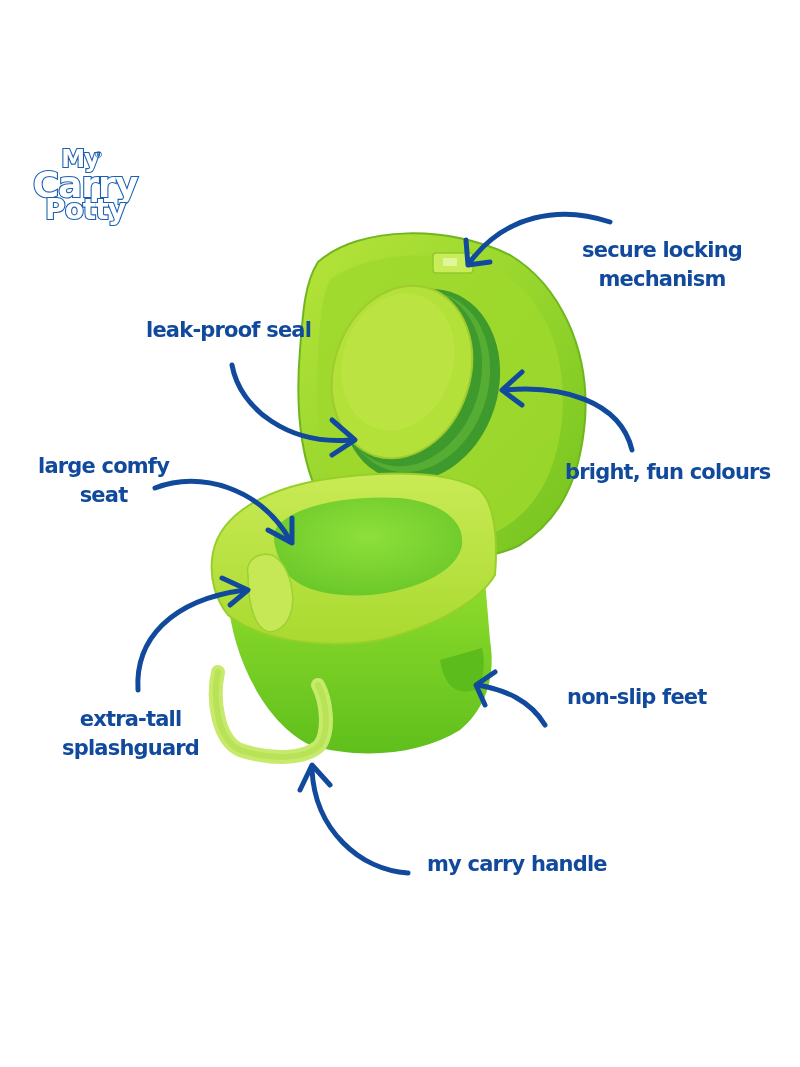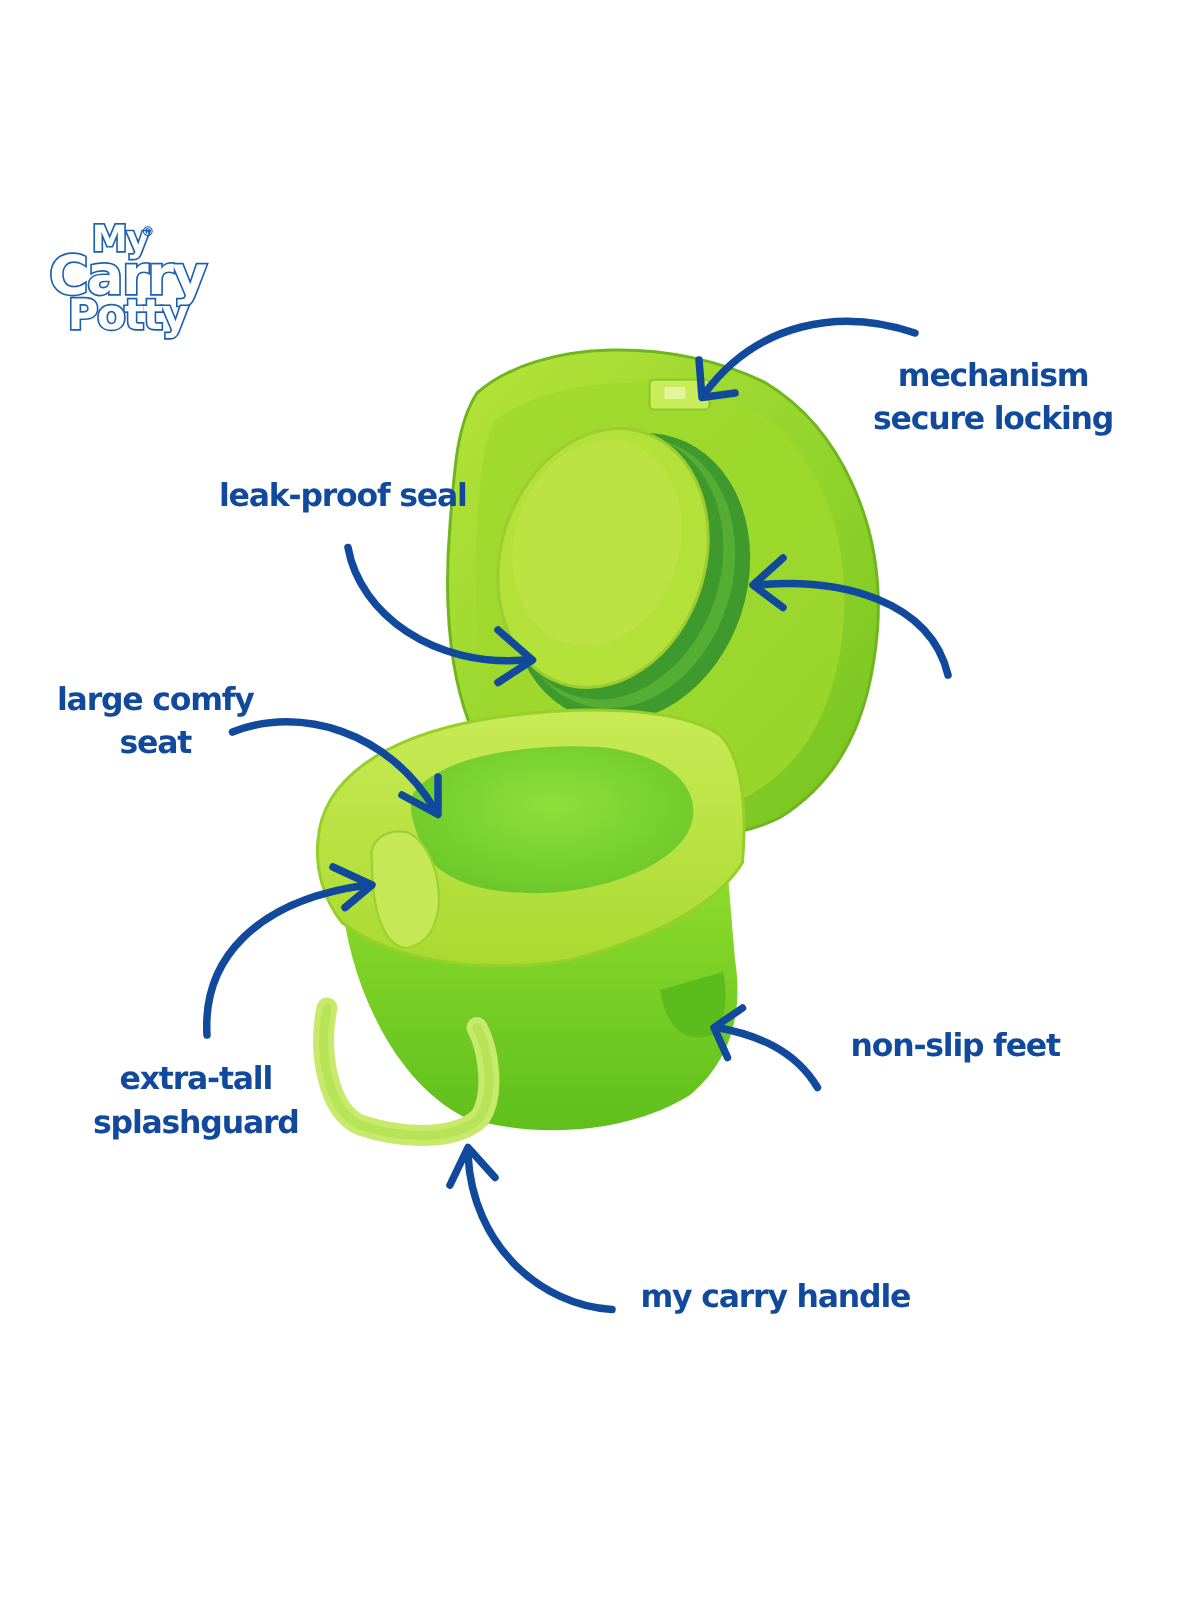--- a/index.html
+++ b/index.html
@@ -113,28 +113,31 @@
   </svg>
 
   <div class="logo">
     <span class="l1">My</span>
     <span class="reg">®</span>
     <span class="l2">Carry</span>
     <span class="l3">Potty</span>
   </div>
 
   <div class="callout" style="left:582px; top:236px;">
+    <div>secure locking</div>
     <div>mechanism</div>
-    <div>secure locking</div>
   </div>
 
   <div class="callout" style="left:146px; top:316px;">
     <div>leak-proof seal</div>
   </div>
 
+  <div class="callout" style="left:565px; top:458px;">
+    <div>bright, fun colours</div>
+  </div>
 
   <div class="callout" style="left:38px; top:440px;margin-top:12px;">
     <div>large comfy</div>
     <div>seat</div>
   </div>
 
   <div class="callout" style="left:62px; top:705px;">
     <div>extra-tall</div>
     <div>splashguard</div>
   </div>

